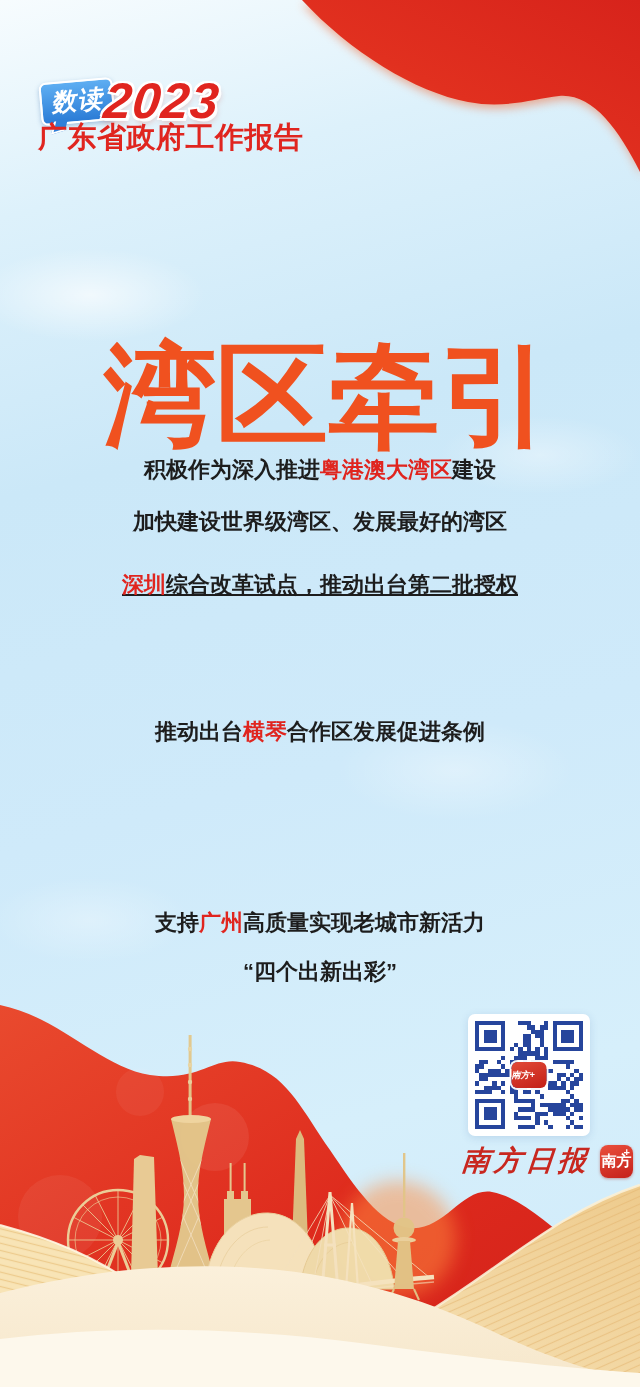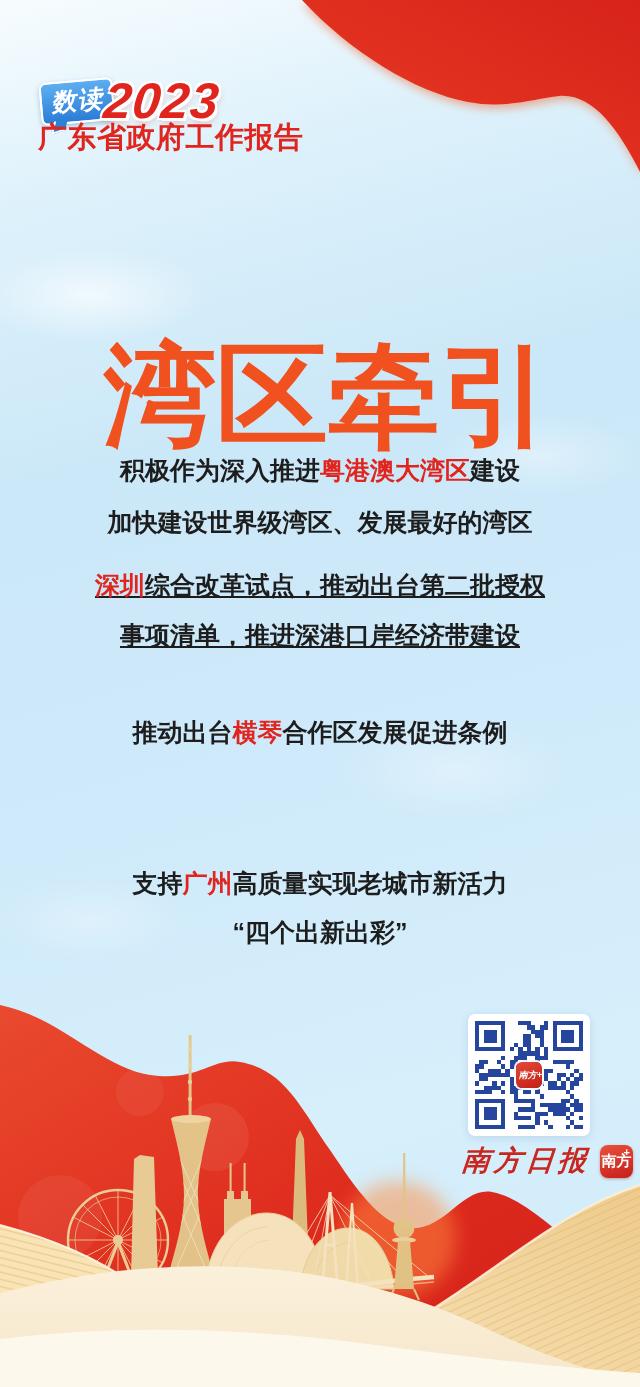--- a/index.html
+++ b/index.html
@@ -27,34 +27,34 @@
     transform:skew(-30deg) rotate(-14deg);}
   .badge-label{font-size:25px;font-weight:900;font-style:italic;color:#fff;letter-spacing:1px;}
   .year{position:absolute;left:104px;top:72px;z-index:5;font-size:50px;font-weight:900;font-style:italic;
     color:var(--accent-red);transform:skewX(-6deg);letter-spacing:1px;
     text-shadow:-2px -2px 0 #fff,2px -2px 0 #fff,-2px 2px 0 #fff,2px 2px 0 #fff,3px 3px 0 rgba(255,255,255,.9),2px 5px 6px rgba(200,40,20,.25);}
   .report-title{position:absolute;left:38px;top:118px;z-index:5;font-size:29px;font-weight:900;
     color:var(--accent-red);letter-spacing:.5px;}
   .main-title{position:absolute;left:8px;top:262px;width:100%;z-index:5;text-align:center;
     font-size:112px;line-height:1.06;font-weight:900;color:var(--title-orange);}
   .para{position:absolute;left:0;width:100%;z-index:5;text-align:center;
-    font-size:25px;font-weight:700;color:var(--body-ink);}
+    font-size:22px;font-weight:700;color:var(--body-ink);}
   .para .seg-accent{color:var(--accent-red);font-weight:900;}
   .p1{top:444px;line-height:52px;}
   .p2{top:560px;line-height:50px;text-decoration:underline;}
   .p3{top:708px;line-height:48px;}
-  .p4{top:859px;line-height:49px;}
+  .p4{top:898px;line-height:49px;}
   .qr-box{position:absolute;left:468px;top:1014px;z-index:6;width:108px;height:108px;
     background:#fff;border-radius:7px;padding:7px;box-shadow:0 2px 8px rgba(40,80,150,.15);}
   .qr-grid{position:relative;width:108px;height:108px;display:grid;
     grid-template-columns:repeat(25,1fr);grid-template-rows:repeat(25,1fr);}
   .qr-grid .on{background:var(--qr-navy);}
-  .qr-logo{position:absolute;left:50%;top:50%;width:26px;height:26px;transform:translate(-50%,-50%);
+  .qr-logo{position:absolute;left:50%;top:50%;width:35px;height:26px;transform:translate(-50%,-50%);
     background:linear-gradient(160deg,#e14a38,#c31f17);border-radius:6px;box-shadow:0 0 0 2px rgba(255,255,255,.95);
-    display:flex;align-items:center;justify-content:flex-end;}
+    display:flex;align-items:center;justify-content:flex-start;}
   .qr-logo span{color:#fff;font-size:9px;font-weight:900;font-style:italic;letter-spacing:0;}
   .brand-row{position:absolute;left:462px;top:1142px;z-index:6;display:flex;align-items:center;gap:10px;}
   .newspaper{font-family:"DejaVu Serif","Liberation Serif",serif;font-style:italic;font-weight:700;
     font-size:28px;color:var(--brand-red);letter-spacing:4px;transform:skewX(-5deg);white-space:nowrap;}
   .app-icon{position:relative;width:33px;height:33px;border-radius:8px;flex:0 0 auto;
     background:linear-gradient(160deg,#ea4f3c,#c4201a);box-shadow:0 1px 3px rgba(160,30,20,.4);
     display:flex;align-items:center;justify-content:center;}
   .app-icon .nm{color:#fff;font-size:15px;font-weight:900;}
   .app-icon .plus{position:absolute;right:3px;top:1px;color:#fff;font-size:11px;font-weight:900;}
 </style>
@@ -227,21 +227,20 @@
 
   <h1 class="main-title">湾区牵引</h1>
 
   <div id="paragraphs">
       <div class="para p1">
         <div><span>积极作为深入推进</span><span class="seg-accent">粤港澳大湾区</span><span>建设</span></div>
         <div><span>加快建设世界级湾区、发展最好的湾区</span></div>
       </div>
       <div class="para p2">
         <div><span class="seg-accent">深圳</span><span>综合改革试点，推动出台第二批授权</span></div>
-        <div><span>事项清单，推进深港口岸经济带建设</span></div>
       </div>
       <div class="para p3">
         <div><span>推动出台</span><span class="seg-accent">横琴</span><span>合作区发展促进条例</span></div>
       </div>
       <div class="para p4">
         <div><span>支持</span><span class="seg-accent">广州</span><span>高质量实现老城市新活力</span></div>
         <div><span>“四个出新出彩”</span></div>
       </div>
     </div>
 

